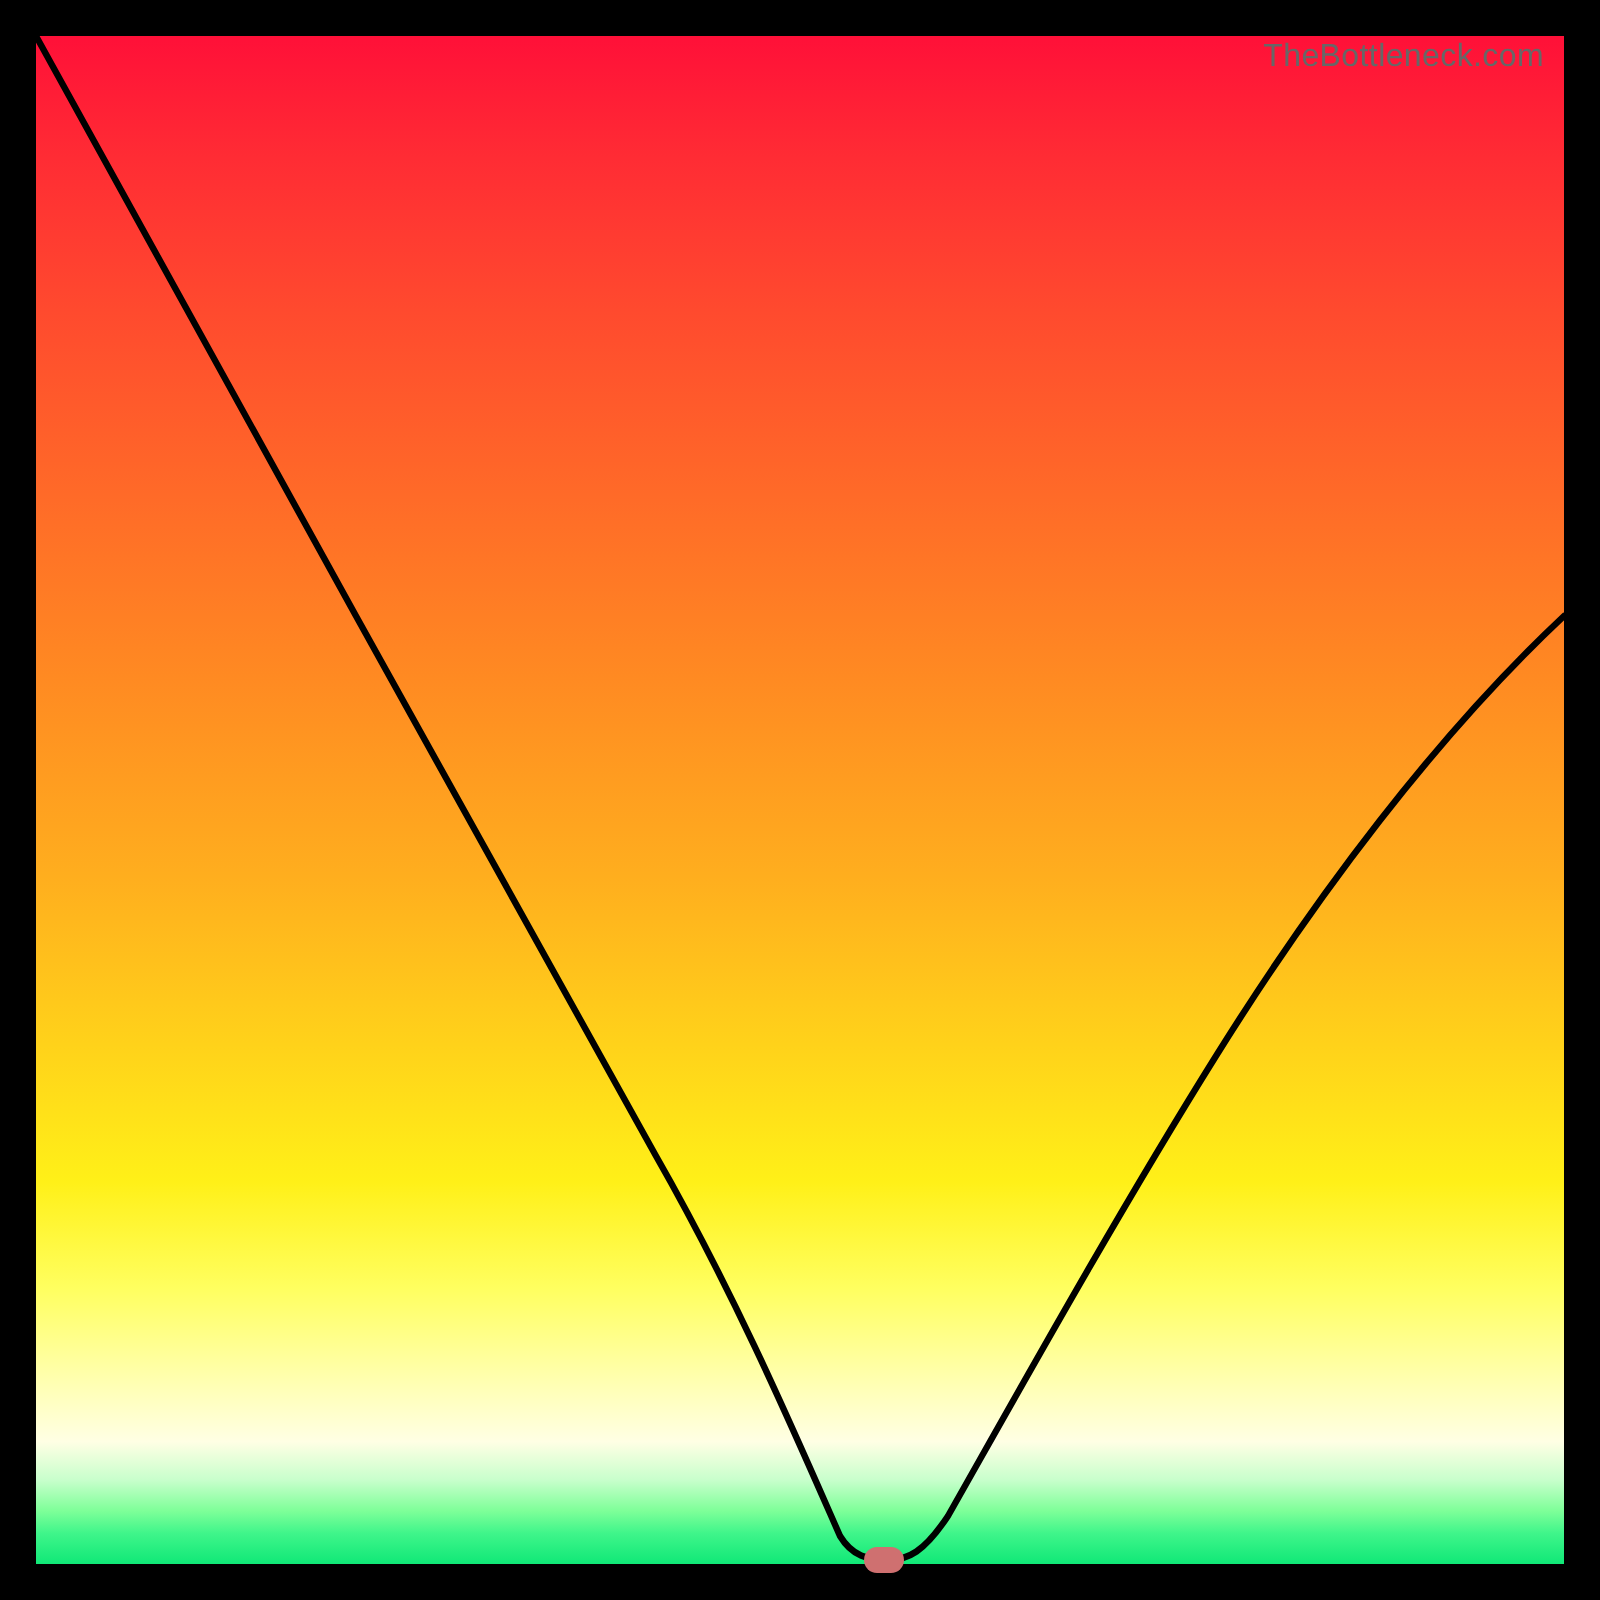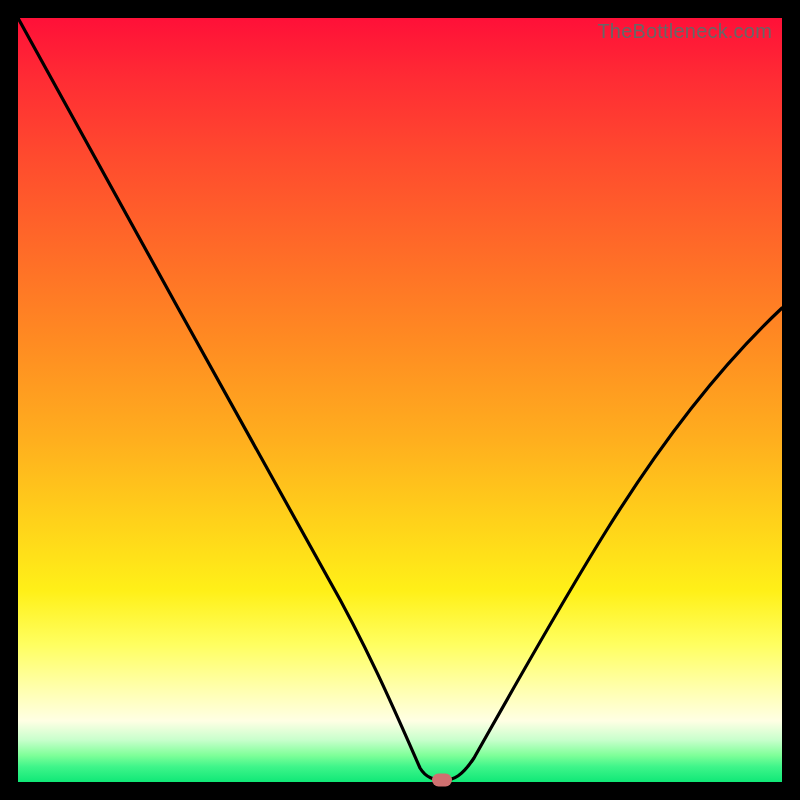--- a/index.html
+++ b/index.html
@@ -40,21 +40,21 @@
       #7fff99 96.5%,
       #3ff58a 98%,
       #10e877 100%
     );
   }
   .watermark {
     position: absolute;
     top: 2px;
     right: 10px;
     color: #676767;
-    font-size: 20px;
+    font-size: 16px;
     font-weight: 500;
     letter-spacing: 0.2px;
     user-select: none;
   }
   svg.curve {
     position: absolute;
     left: 0;
     top: 0;
     width: 764px;
     height: 764px;

